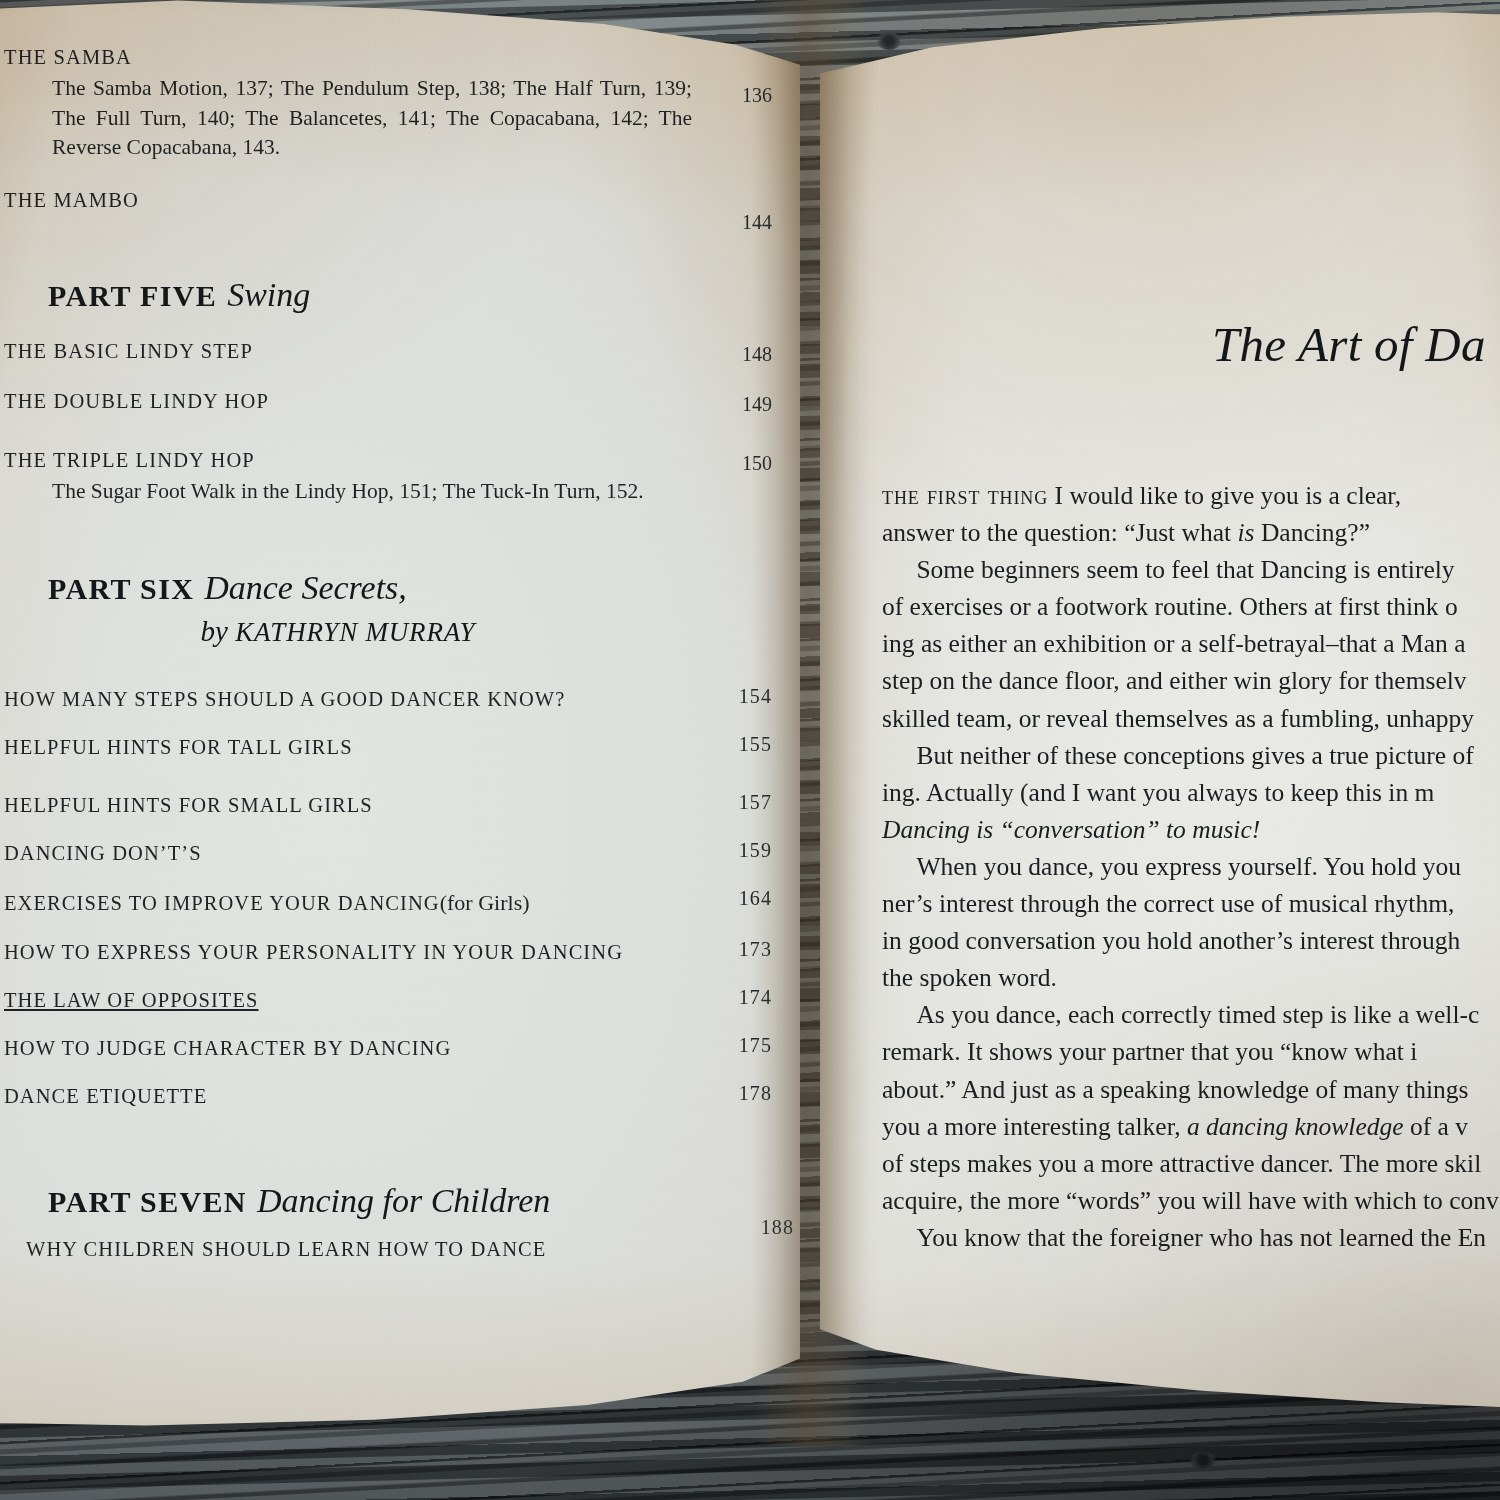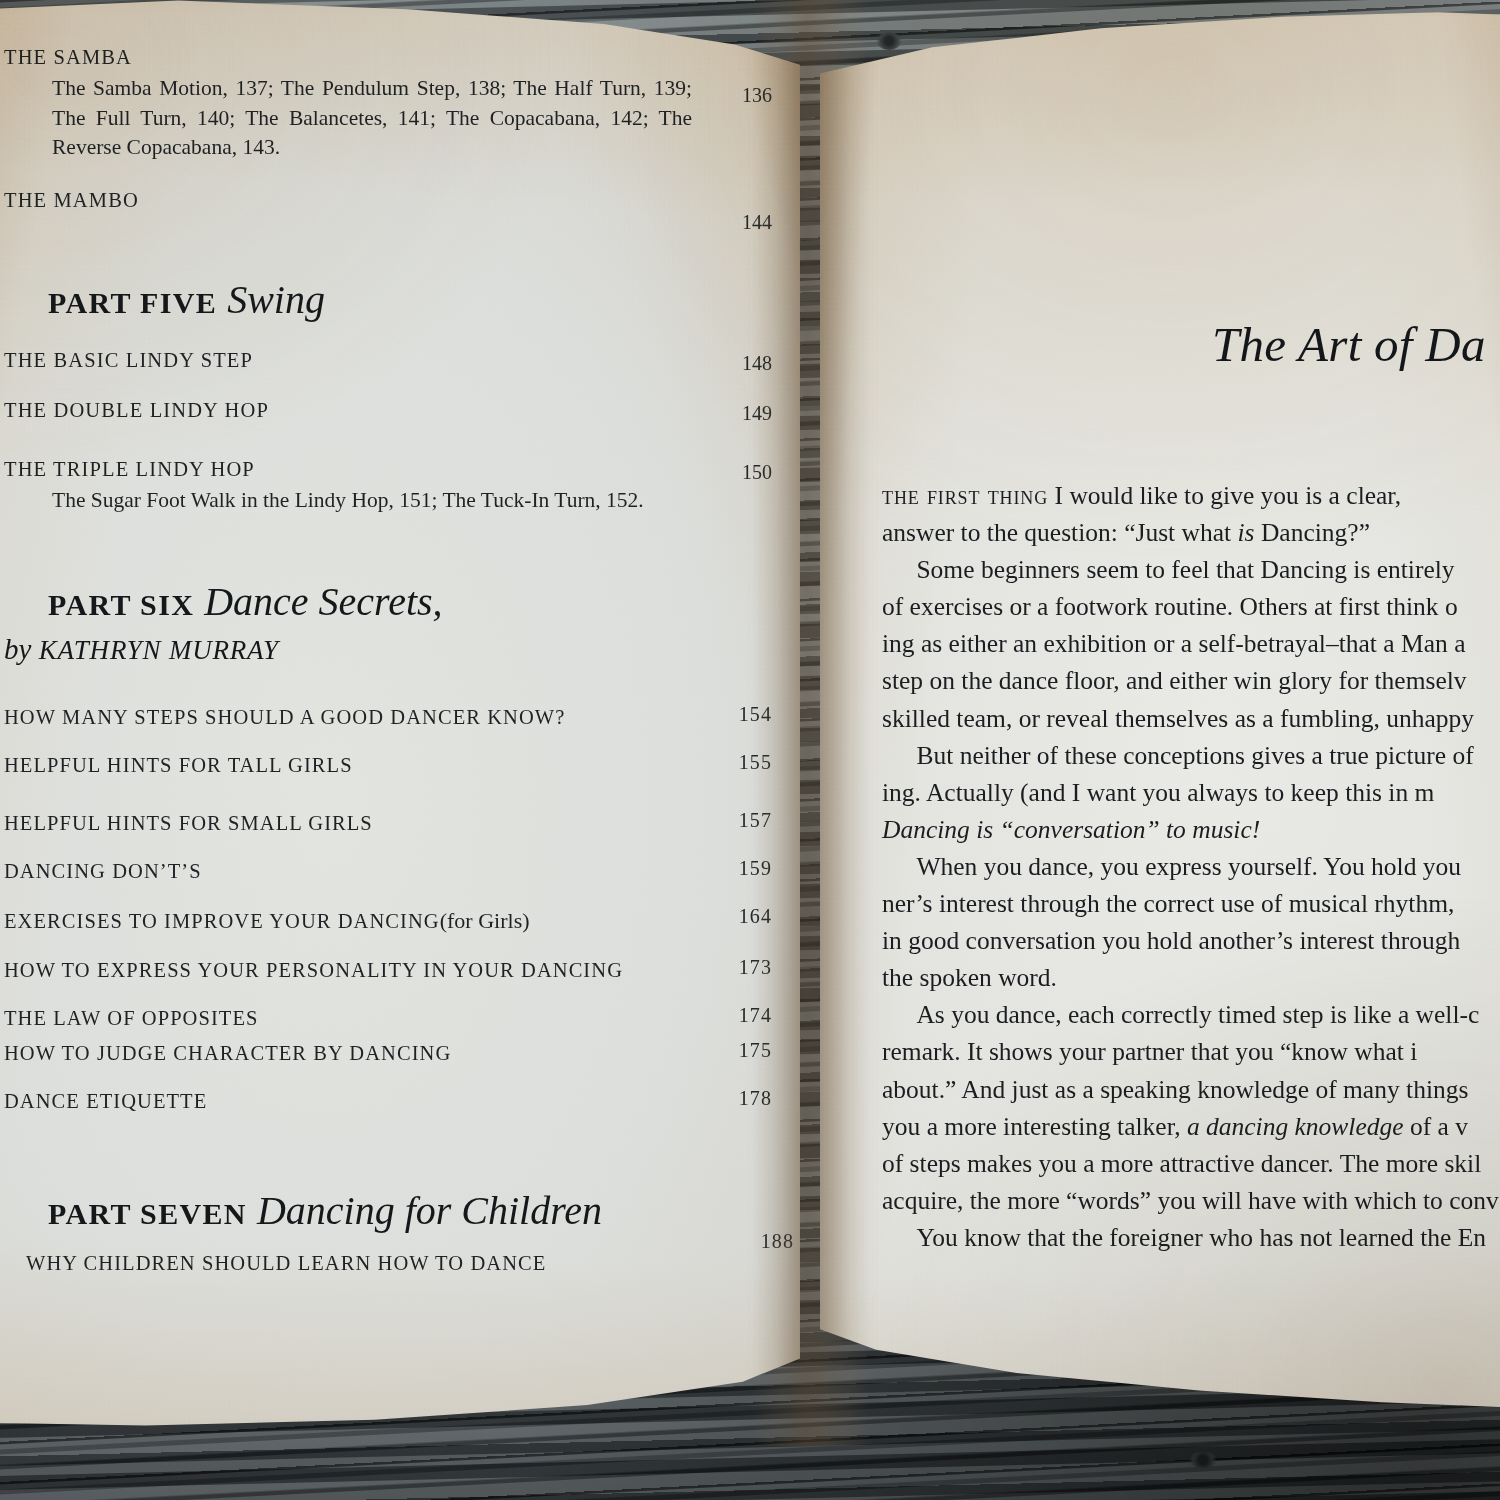--- a/index.html
+++ b/index.html
@@ -169,28 +169,28 @@
   .part {
     font-size: 30px;
     font-weight: bold;
     letter-spacing: .045em;
     color: #15181a;
   }
   .part .pname { font-variant: small-caps; text-transform: uppercase; }
   .part .ptitle {
     font-style: italic;
     font-weight: normal;
-    font-size: 40px;
+    font-size: 34px;
     letter-spacing: 0;
     margin-left: 10px;
   }
   .byline {
     font-size: 29px;
     font-style: italic;
-    text-align: left;
+    text-align: center;
     margin-top: 8px;
     padding-right: 108px;
     color: #15181a;
   }
   .byline .nm {
     font-variant: small-caps;
     text-transform: uppercase;
     letter-spacing: .03em;
     font-size: 27px;
   }
@@ -330,21 +330,21 @@
           <span class="pnum" style="top:-3px;">159</span>
         </div>
         <div class="listrow" style="margin-bottom:25px;">
           <span>EXERCISES TO IMPROVE YOUR DANCING</span><span class="paren">(for Girls)</span>
           <span class="pnum" style="top:-3px;">164</span>
         </div>
         <div class="listrow" style="margin-bottom:25px;">
           <span>HOW TO EXPRESS YOUR PERSONALITY IN YOUR DANCING</span>
           <span class="pnum" style="top:-3px;">173</span>
         </div>
-        <div class="listrow" style="margin-bottom:12px;">
+        <div class="listrow" style="margin-bottom:25px;text-decoration:underline;">
           <span>THE LAW OF OPPOSITES</span>
           <span class="pnum" style="top:-3px;">174</span>
         </div>
         <div class="listrow" style="margin-bottom:25px;">
           <span>HOW TO JUDGE CHARACTER BY DANCING</span>
           <span class="pnum" style="top:-3px;">175</span>
         </div>
         <div class="listrow" style="margin-bottom:74px;">
           <span>DANCE ETIQUETTE</span>
           <span class="pnum" style="top:-3px;">178</span>

